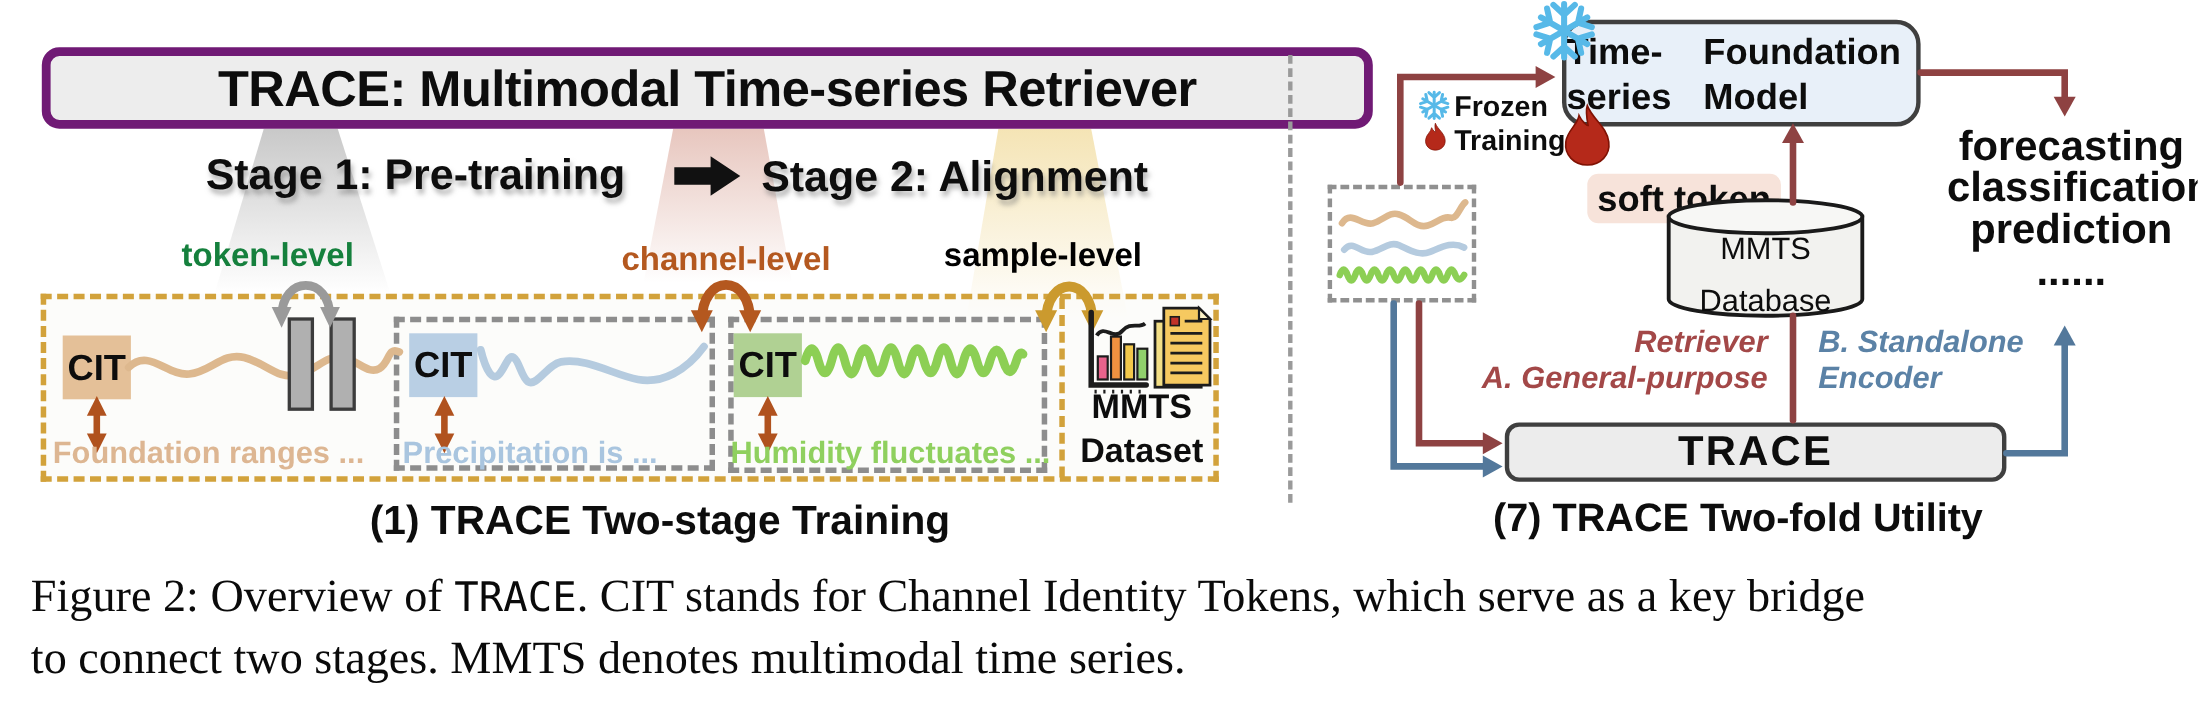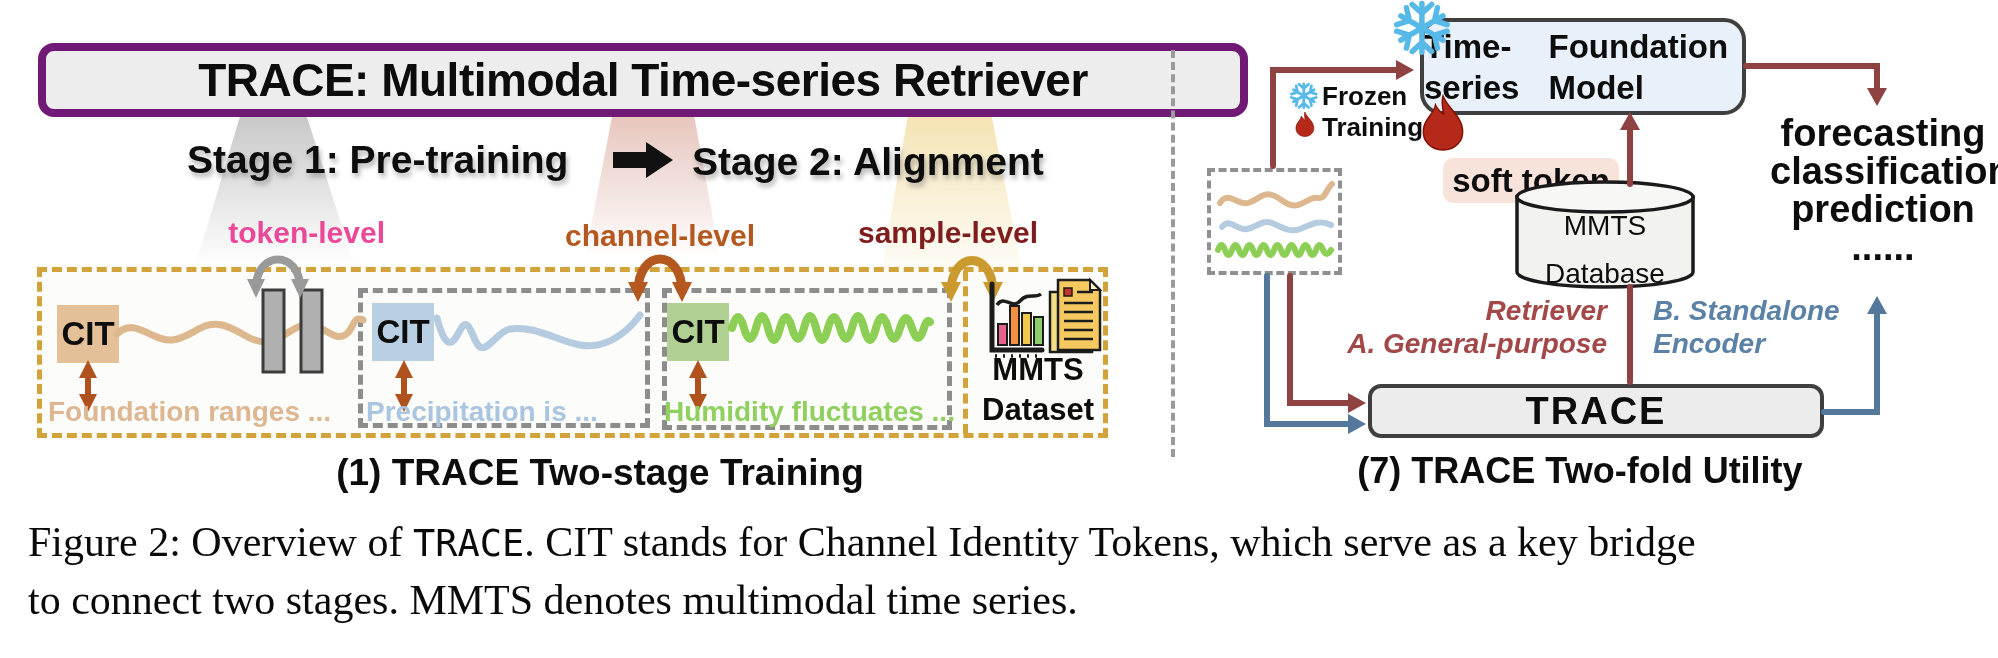--- a/index.html
+++ b/index.html
@@ -44,23 +44,23 @@
     border-radius:13px; display:flex; align-items:center; justify-content:center;
     font-size:38px; font-weight:700; letter-spacing:2px; color:#0d0d0d; }
   .divider { left:1171px; top:50px; height:407px; width:0; border-left:4px dashed #9a9a9a; }
 
   
   .t { position:absolute; white-space:nowrap; color:#0d0d0d; }
   .stage { font-size:39px; font-weight:700; text-shadow:2px 4px 5px rgba(120,120,120,.55); }
   .t-stage1 { left:187px; top:138px; }
   .t-stage2 { left:692px; top:140px; }
   .lvl { font-size:30px; font-weight:700; }
-  .t-token   { left:165px; top:216px; width:220px; text-align:right; color:#ec4899; }
+  .t-token   { left:165px; top:216px; width:220px; text-align:left; color:#15803d; }
   .t-channel { left:565px; top:219px; color:#b4581f; }
-  .t-sample  { left:858px; top:216px; color:#7f1d1d; }
+  .t-sample  { left:858px; top:216px; color:#000000; }
   .chcap { font-size:28px; font-weight:700; }
   .t-temp   { left:48px;  top:396px; color:#ddb692; }
   .t-precip { left:366px; top:396px; color:#a9c5df; }
   .t-humid  { left:664px; top:396px; color:#8fd05e; }
   .t-ds { left:968px; width:140px; text-align:center; font-size:31px; font-weight:600; }
   .t-ds1 { top:352px; } .t-ds2 { top:392px; }
   .panelcap { font-weight:700; }
   .t-cap1 { left:130px; top:452px; width:940px; text-align:center; font-size:37px; }
   .t-cap2 { left:1250px; top:450px; width:660px; text-align:center; font-size:36px; }
   .legend-t { font-size:26px; font-weight:600; }

